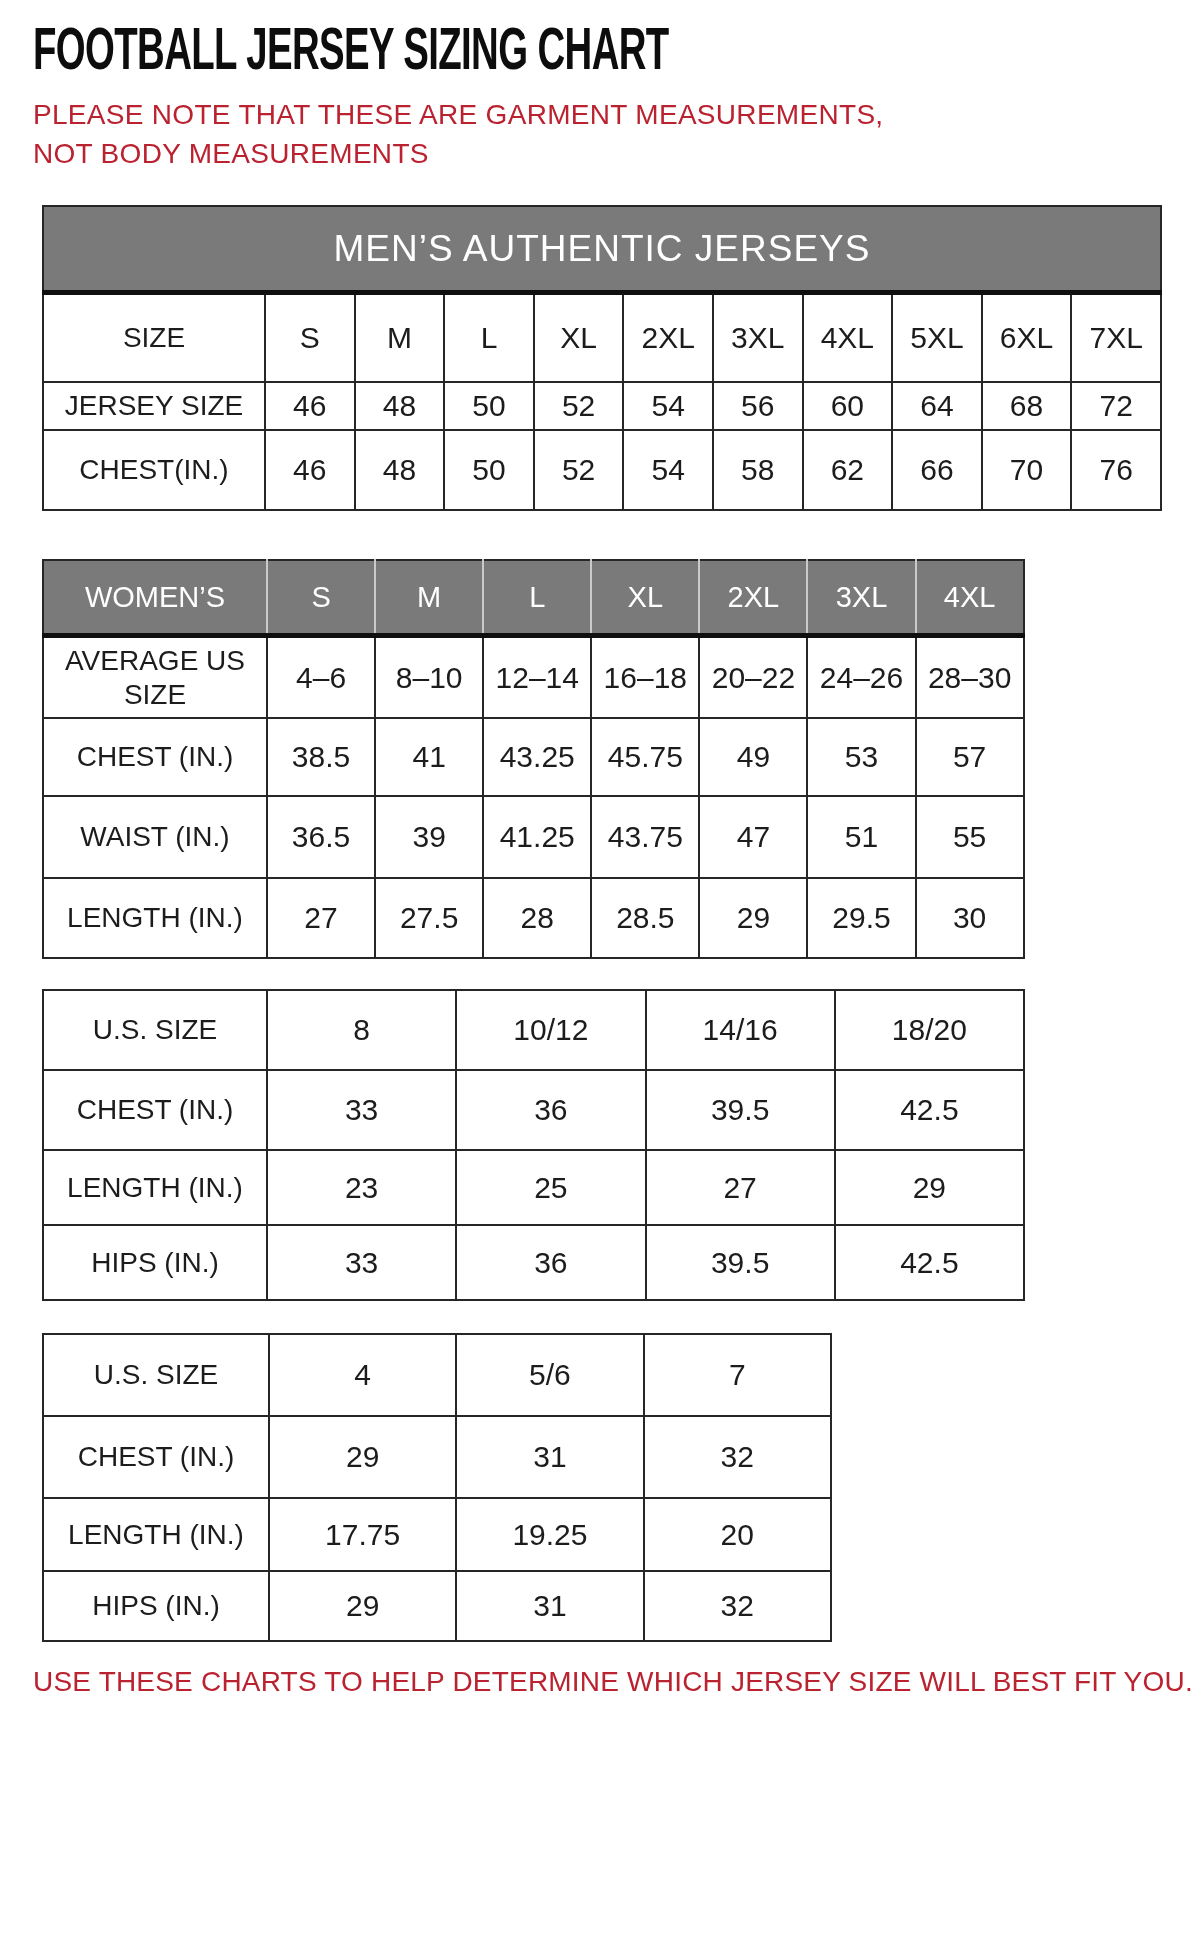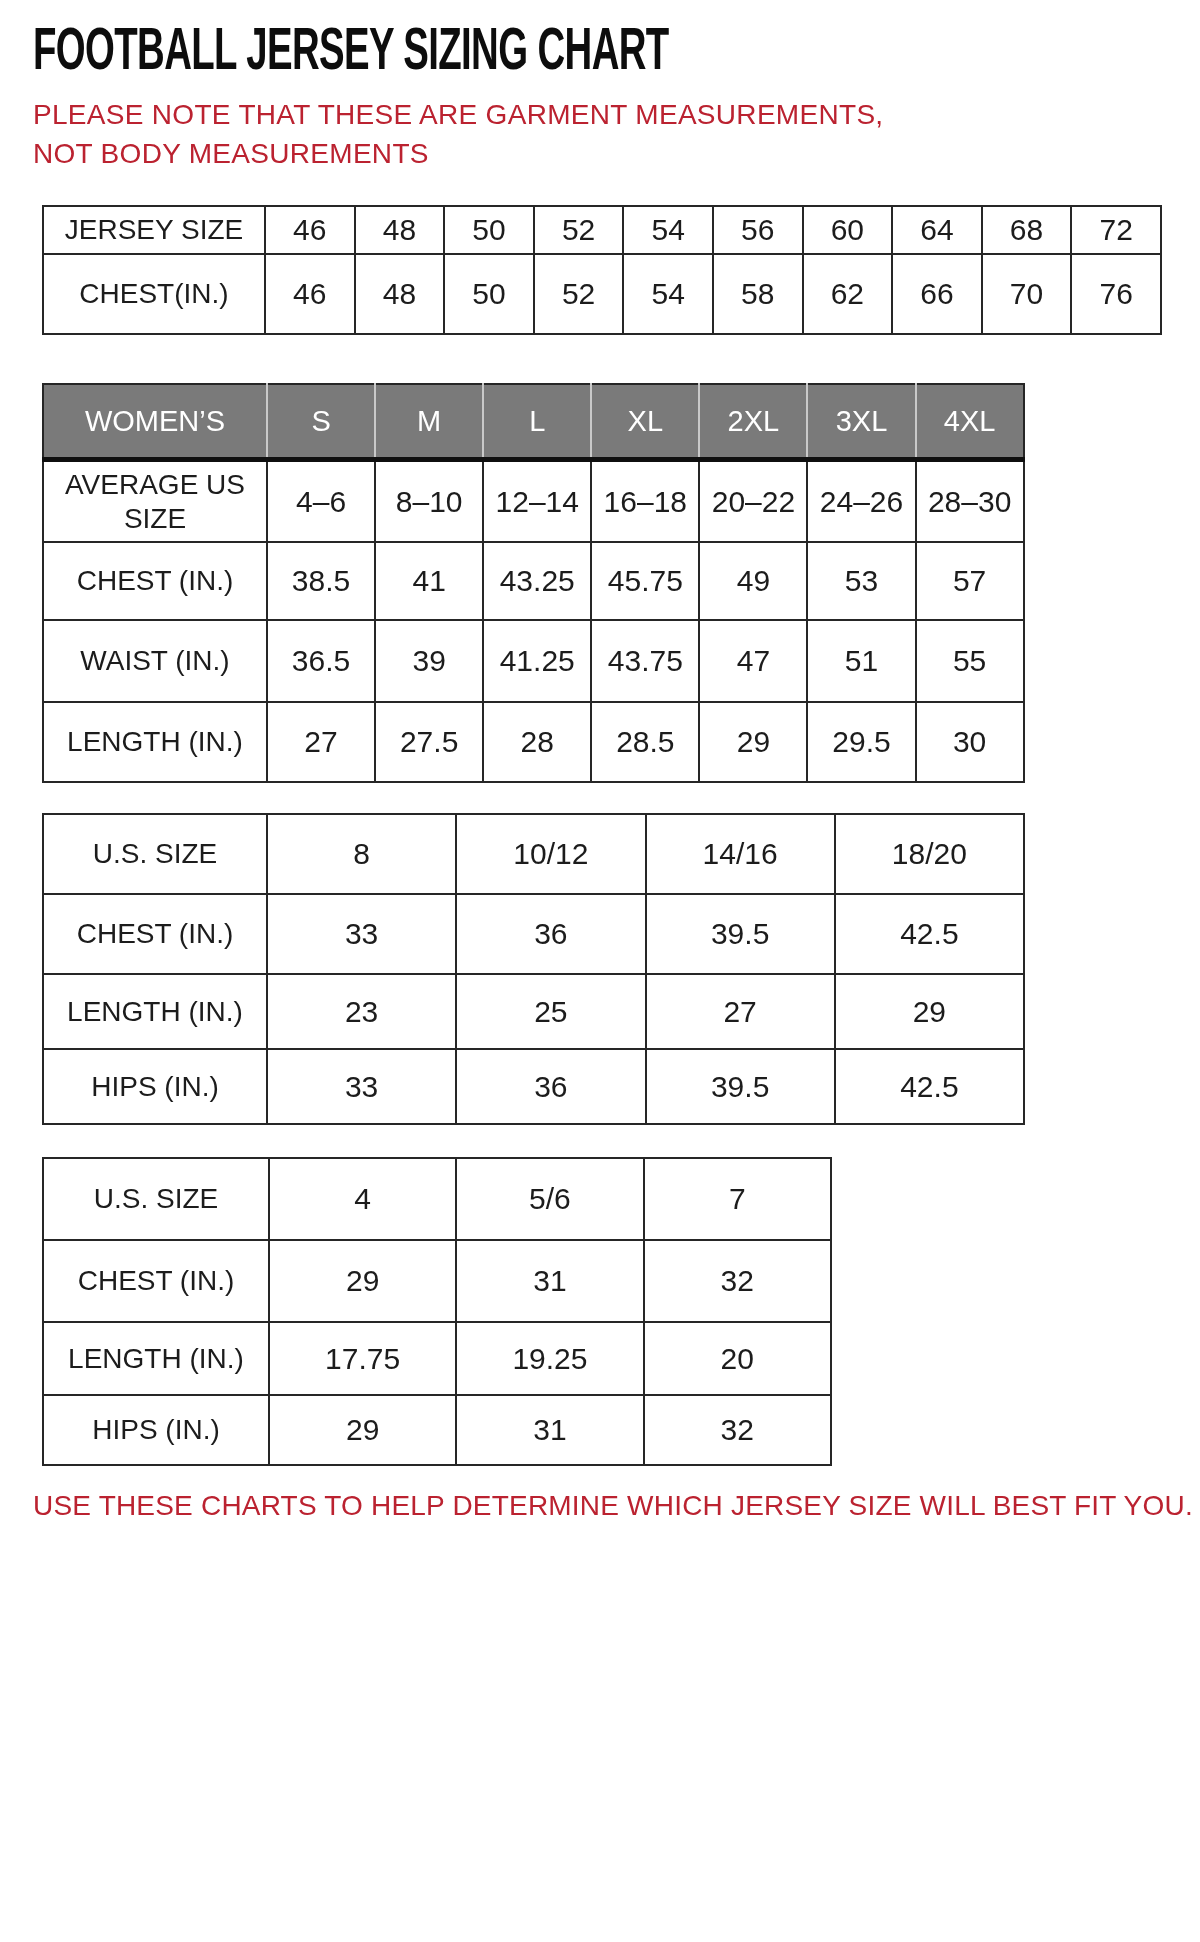--- a/index.html
+++ b/index.html
@@ -98,20 +98,36 @@
       <col style="width:89.6px">
       <col style="width:89.6px">
       <col style="width:89.6px">
     <col style="width:89.6px">
       <col style="width:89.6px">
       <col style="width:89.6px">
       <col style="width:89.6px">
       <col style="width:89.6px">
   </colgroup>
   <tbody>
+      <tr class="banner" style="height:86px">
+    <th colspan="11">MEN’S AUTHENTIC JERSEYS</th>
+  </tr>
+  <tr style="height:90px">
+    <td class="label-cell">SIZE</td>
+    <td>S</td>
+    <td>M</td>
+    <td>L</td>
+    <td>XL</td>
+    <td>2XL</td>
+    <td>3XL</td>
+    <td>4XL</td>
+    <td>5XL</td>
+    <td>6XL</td>
+    <td>7XL</td>
+  </tr>
   <tr style="height:48px">
     <td class="label-cell">JERSEY SIZE</td>
     <td>46</td>
     <td>48</td>
     <td>50</td>
     <td>52</td>
     <td>54</td>
     <td>56</td>
     <td>60</td>
     <td>64</td>

